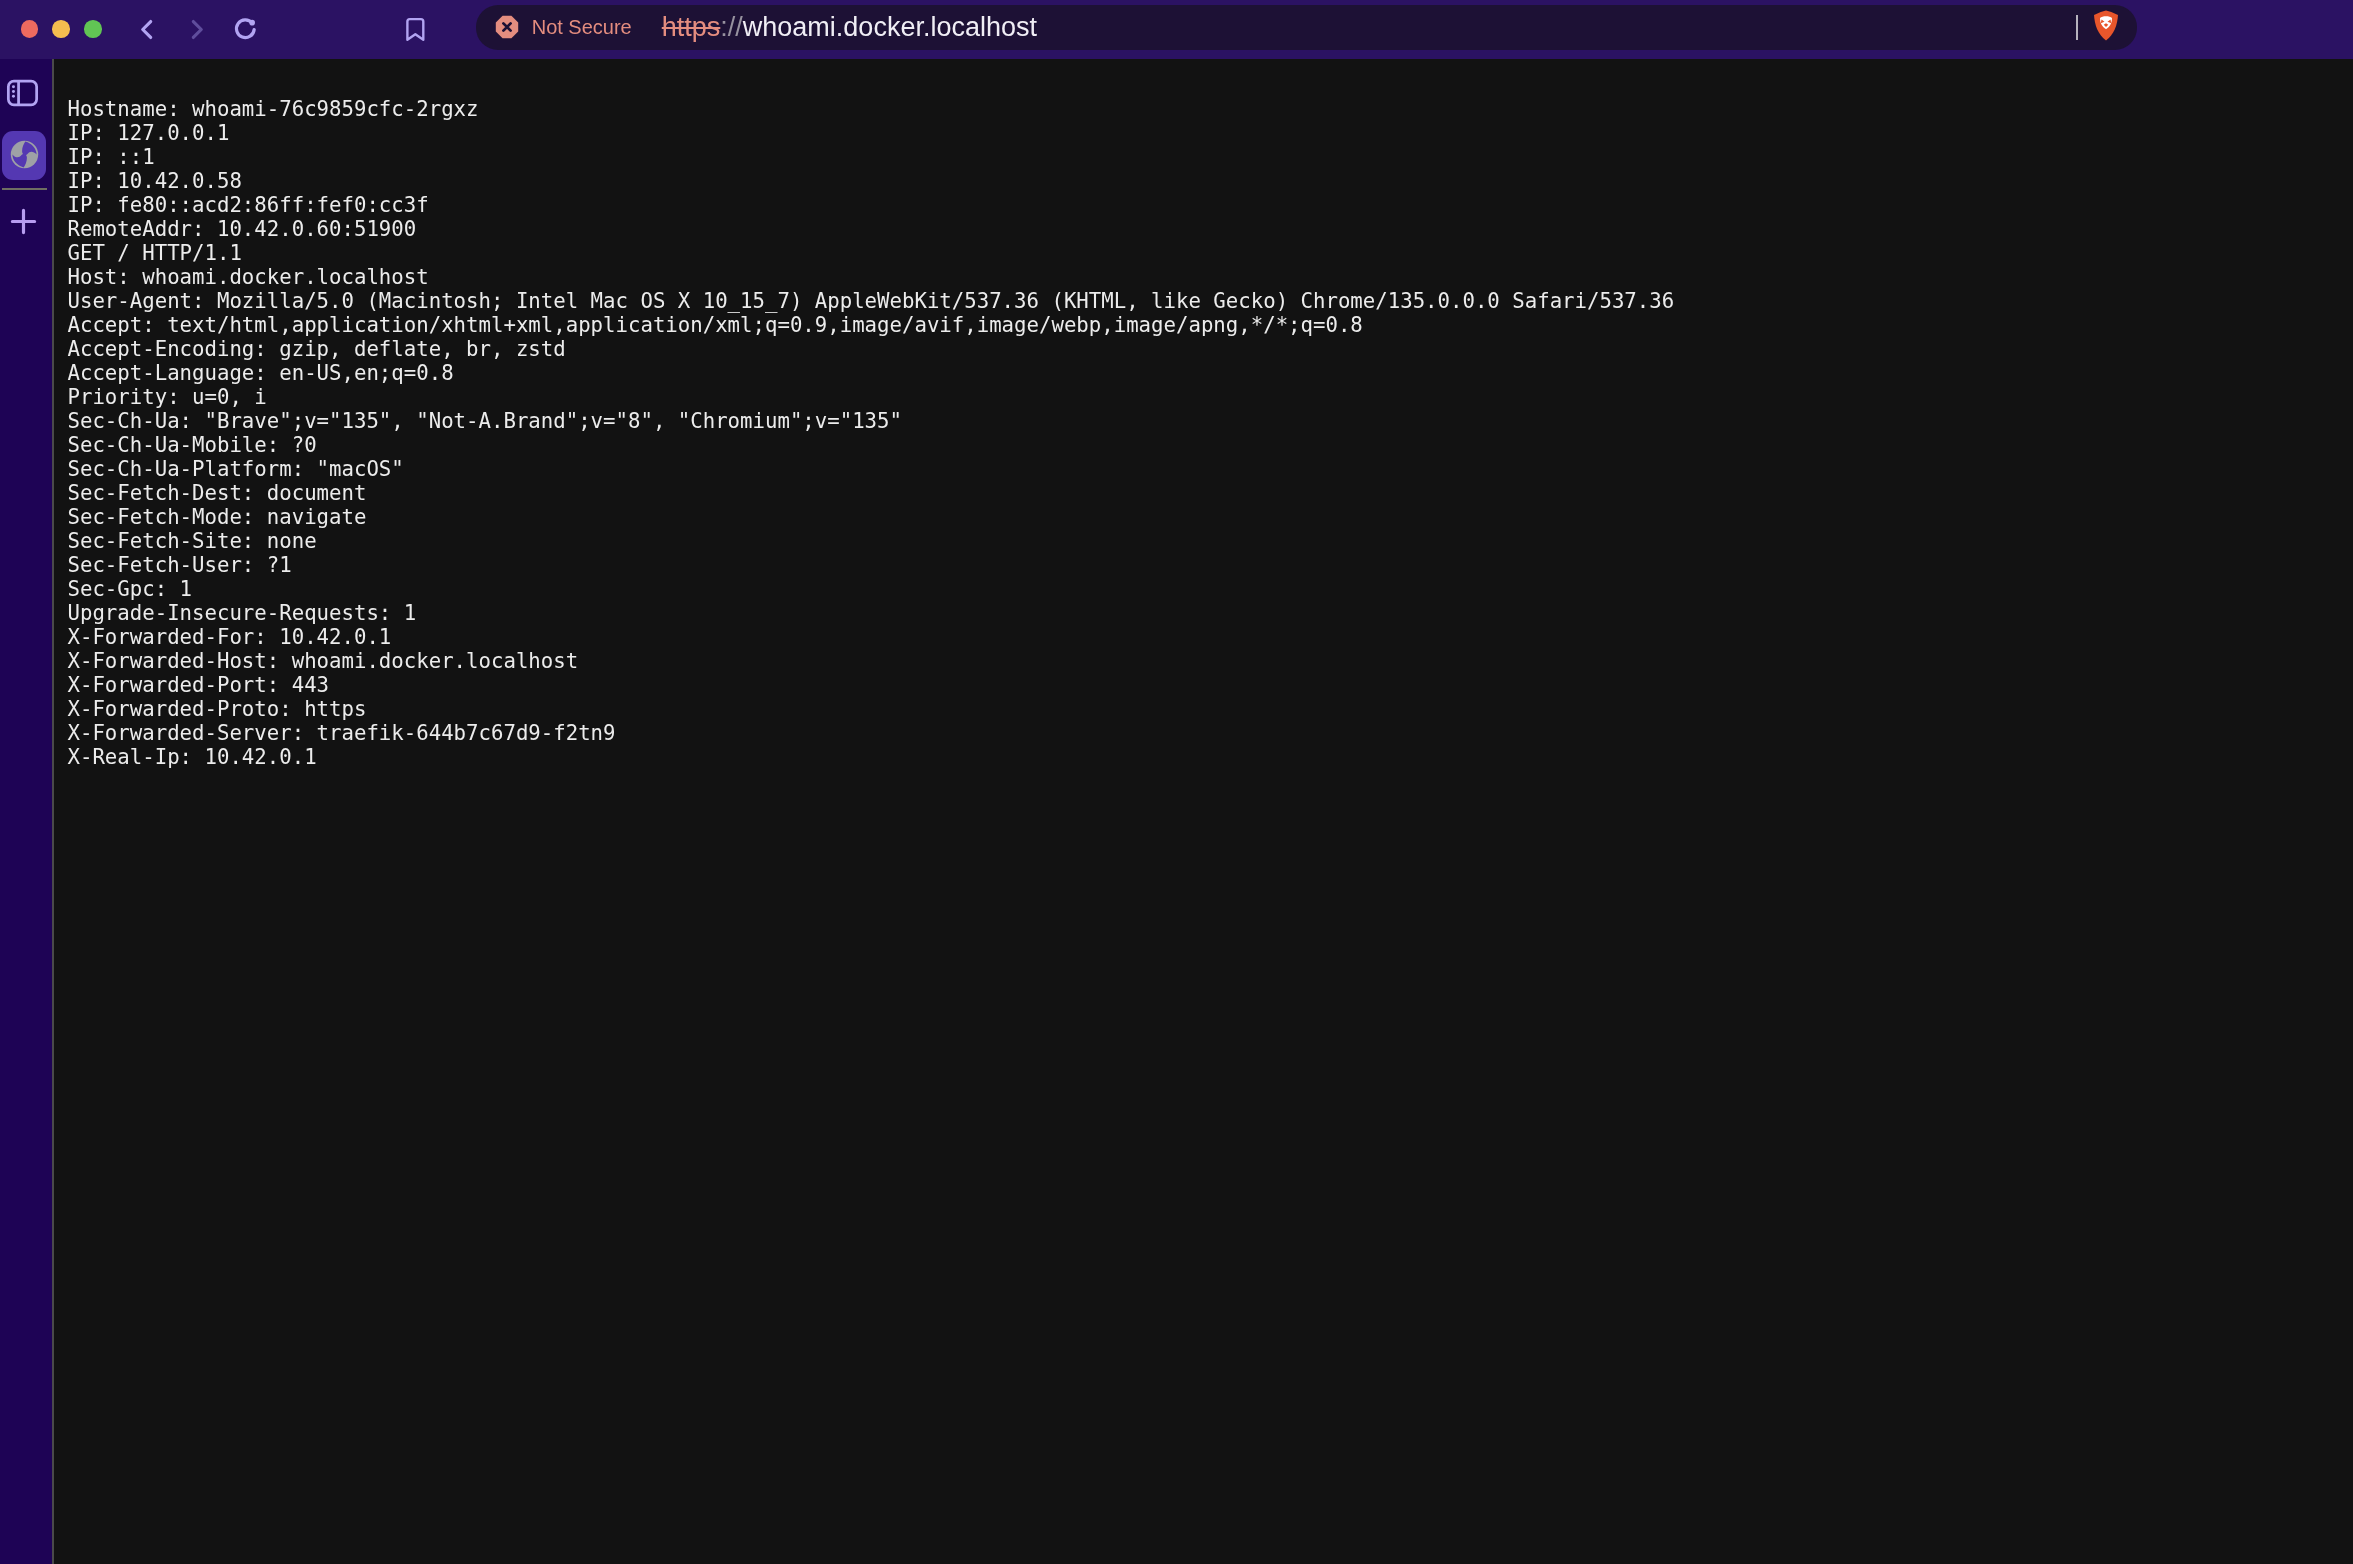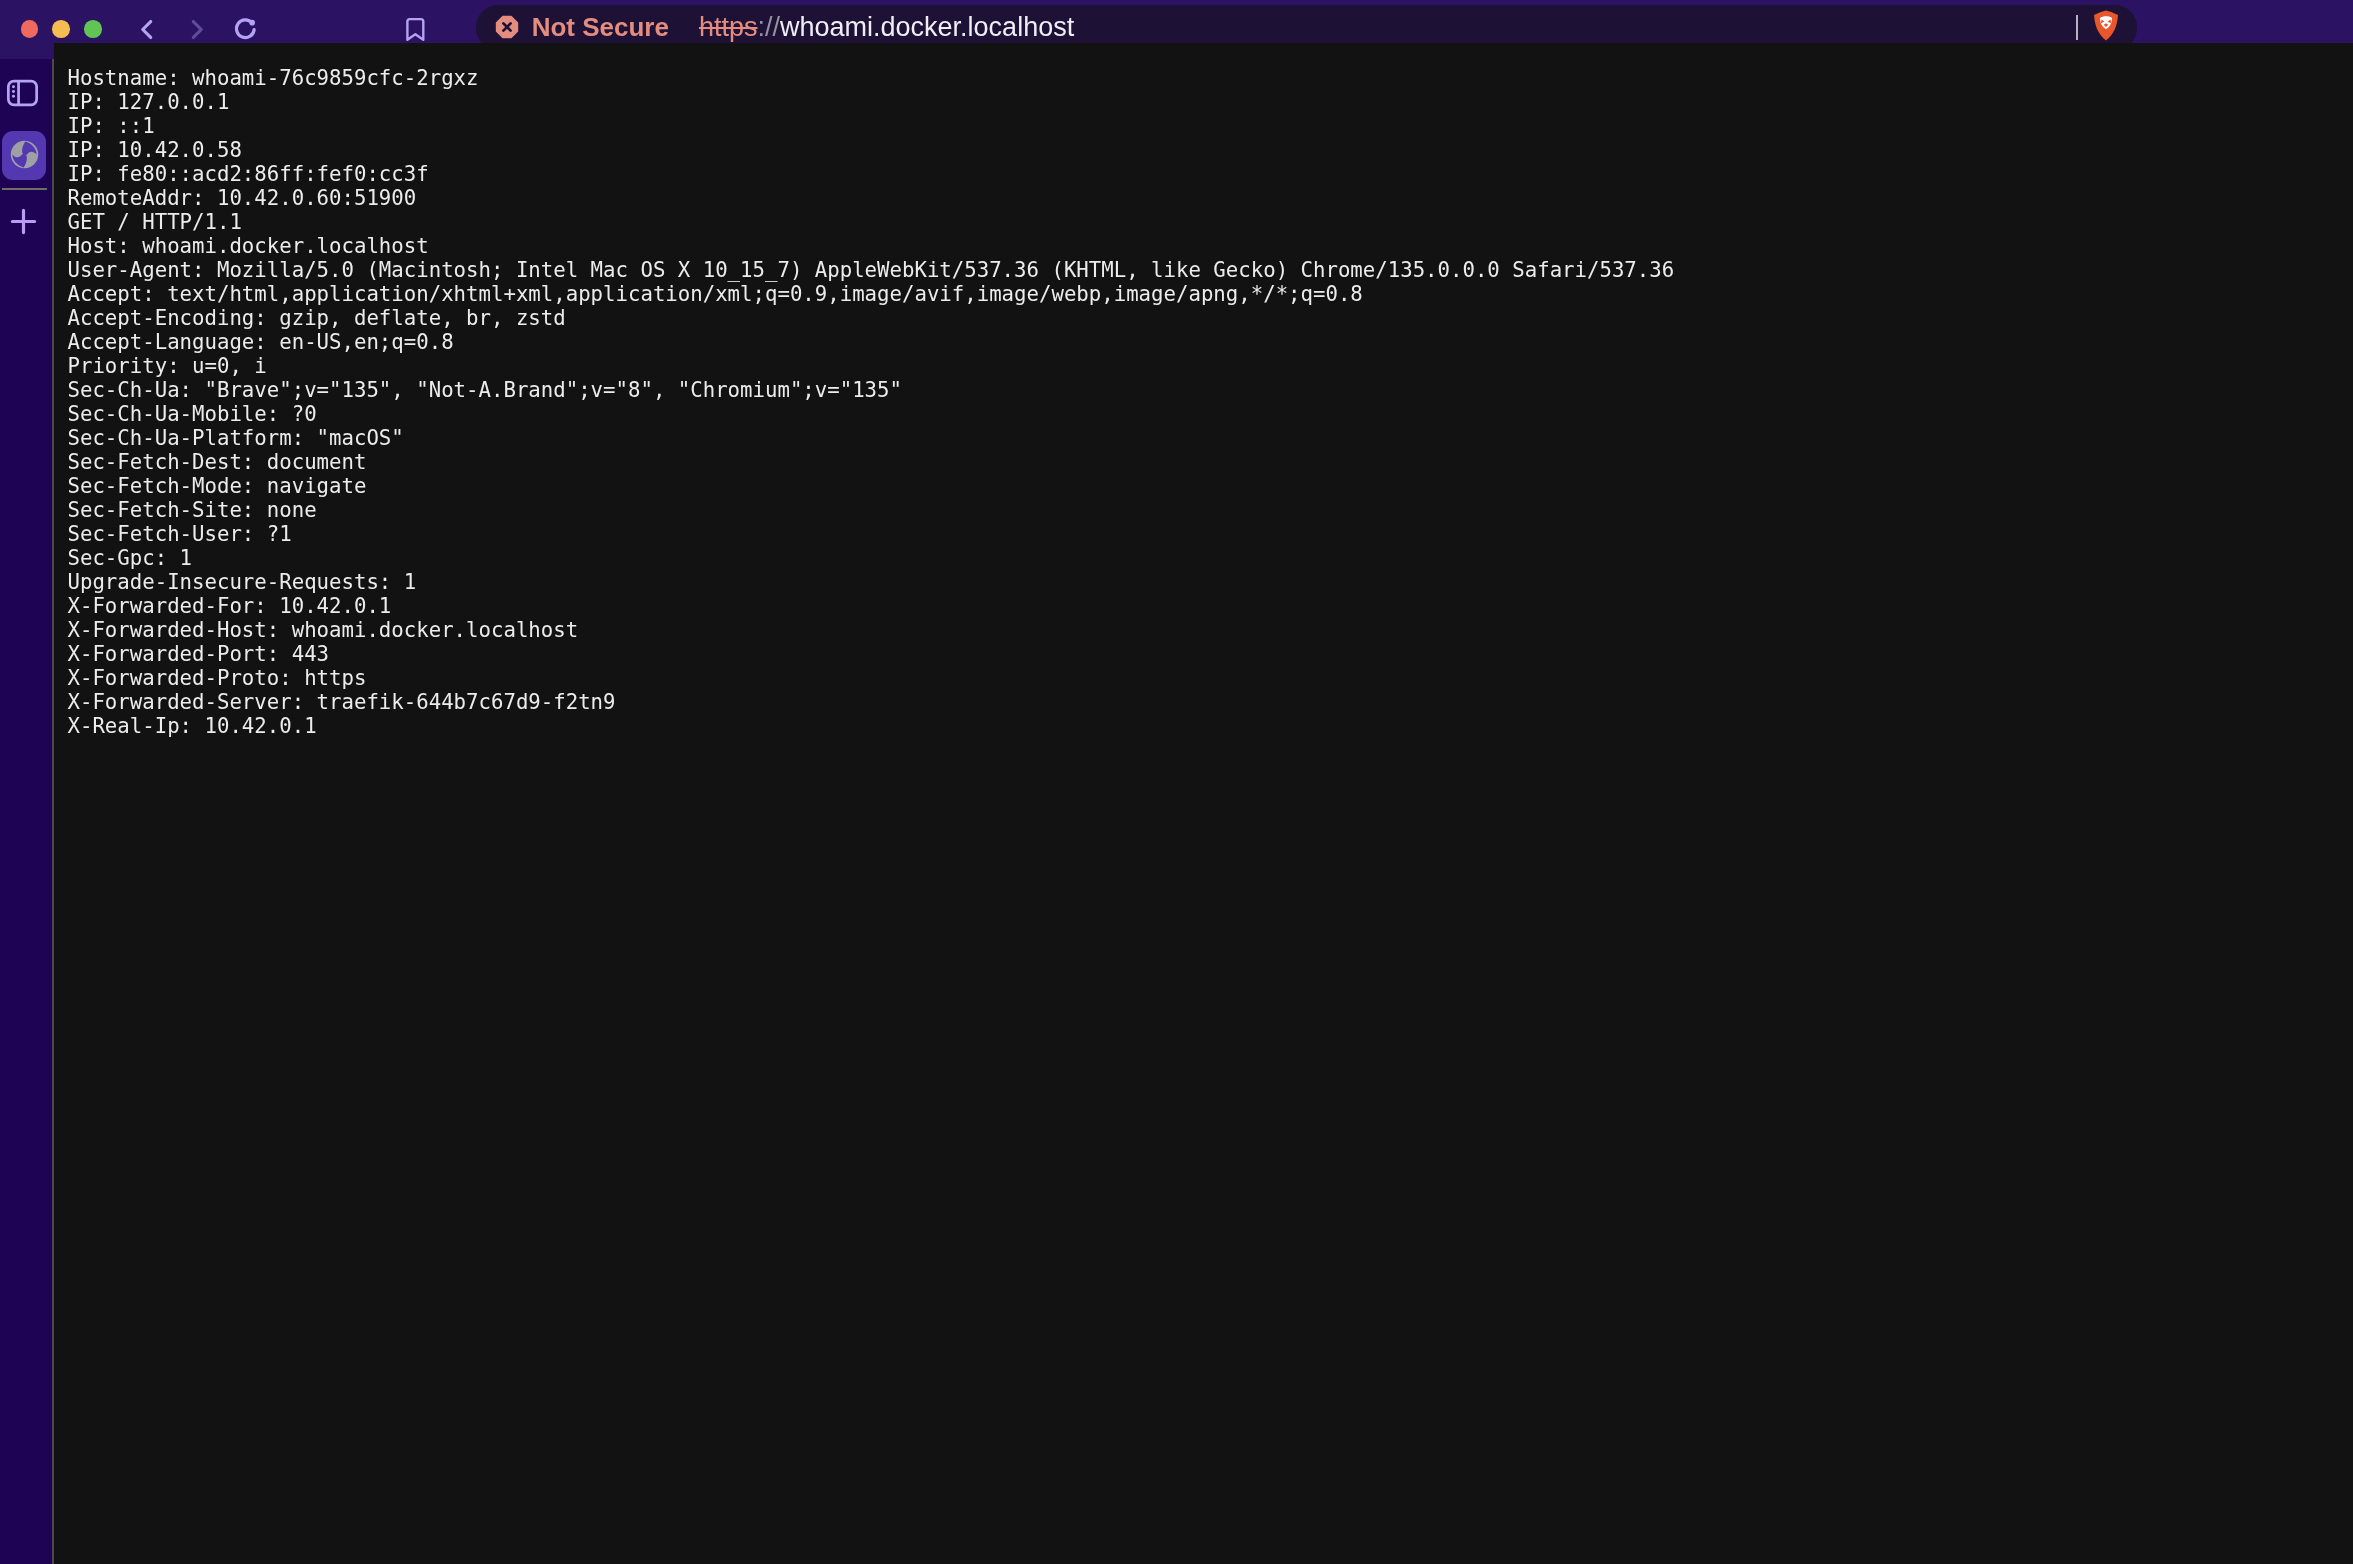--- a/index.html
+++ b/index.html
@@ -24,21 +24,21 @@
     display:flex;align-items:center;justify-content:center;color:var(--icon_accent);cursor:pointer;}
   .nav-btn.back{left:133px;}
   .nav-btn.forward{left:182px;color:var(--icon_disabled);}
   .nav-btn.reload{left:230px;}
   .nav-btn.bookmark{left:401px;}
 
   
   .urlbar{position:absolute;left:476px;top:4.8px;width:1661px;height:45px;border-radius:22px;
     background:var(--urlbar_bg);display:flex;align-items:center;padding:0 16px 0 19px;}
   .badge-icon{width:24px;height:24px;display:inline-flex;flex:0 0 auto;}
-  .not-secure{color:var(--warning);font-size:26px;margin-left:12.7px;white-space:nowrap;font-weight:bold;}
+  .not-secure{color:var(--warning);font-size:20px;margin-left:12.7px;white-space:nowrap;}
   .url{margin-left:30px;font-size:27px;white-space:nowrap;}
   .url .scheme{color:var(--warning);text-decoration:line-through;}
   .url .sep{color:var(--url_muted);}
   .url .host{color:var(--url_text);}
   .flex-spacer{flex:1;}
   .vsep{width:2.4px;height:25.4px;background:#b6b2bd;flex:0 0 auto;}
   .shield-btn{background:none;border:none;margin-left:12.7px;width:30px;height:35px;
     display:flex;align-items:center;justify-content:center;cursor:pointer;flex:0 0 auto;}
 
   
@@ -47,21 +47,21 @@
     display:flex;align-items:center;justify-content:center;}
   .sb-toggle{left:6.4px;top:20.7px;width:33px;height:30px;}
   .sb-tab{position:absolute;left:2.4px;top:72px;width:44px;height:49px;border-radius:11px;
     background:var(--active_tab_bg);display:flex;align-items:center;justify-content:center;cursor:pointer;}
   .sb-sep{position:absolute;left:1.6px;top:129px;width:45px;height:2.4px;background:var(--sidebar_sep);}
   .sb-plus{left:10.3px;top:150px;width:27px;height:27px;color:#b79df0;}
 
   .content-divider{position:absolute;left:52px;top:59px;width:2.4px;height:1506px;background:var(--divider);}
 
   
-  .content{position:absolute;left:54px;top:43px;width:2300px;height:1290px;background:var(--content_bg);}
+  .content{position:absolute;left:54px;top:74px;width:2300px;height:1290px;background:var(--content_bg);}
   .content pre{margin:23px 0 0 13.5px;font-family:"DejaVu Sans Mono","Liberation Mono",monospace;
     font-size:20.7px;line-height:24px;color:var(--content_text);white-space:pre;}
 </style>
 </head>
 <body>
 
 <div class="toolbar">
   <span class="tl red"></span>
   <span class="tl yellow"></span>
   <span class="tl green"></span>

